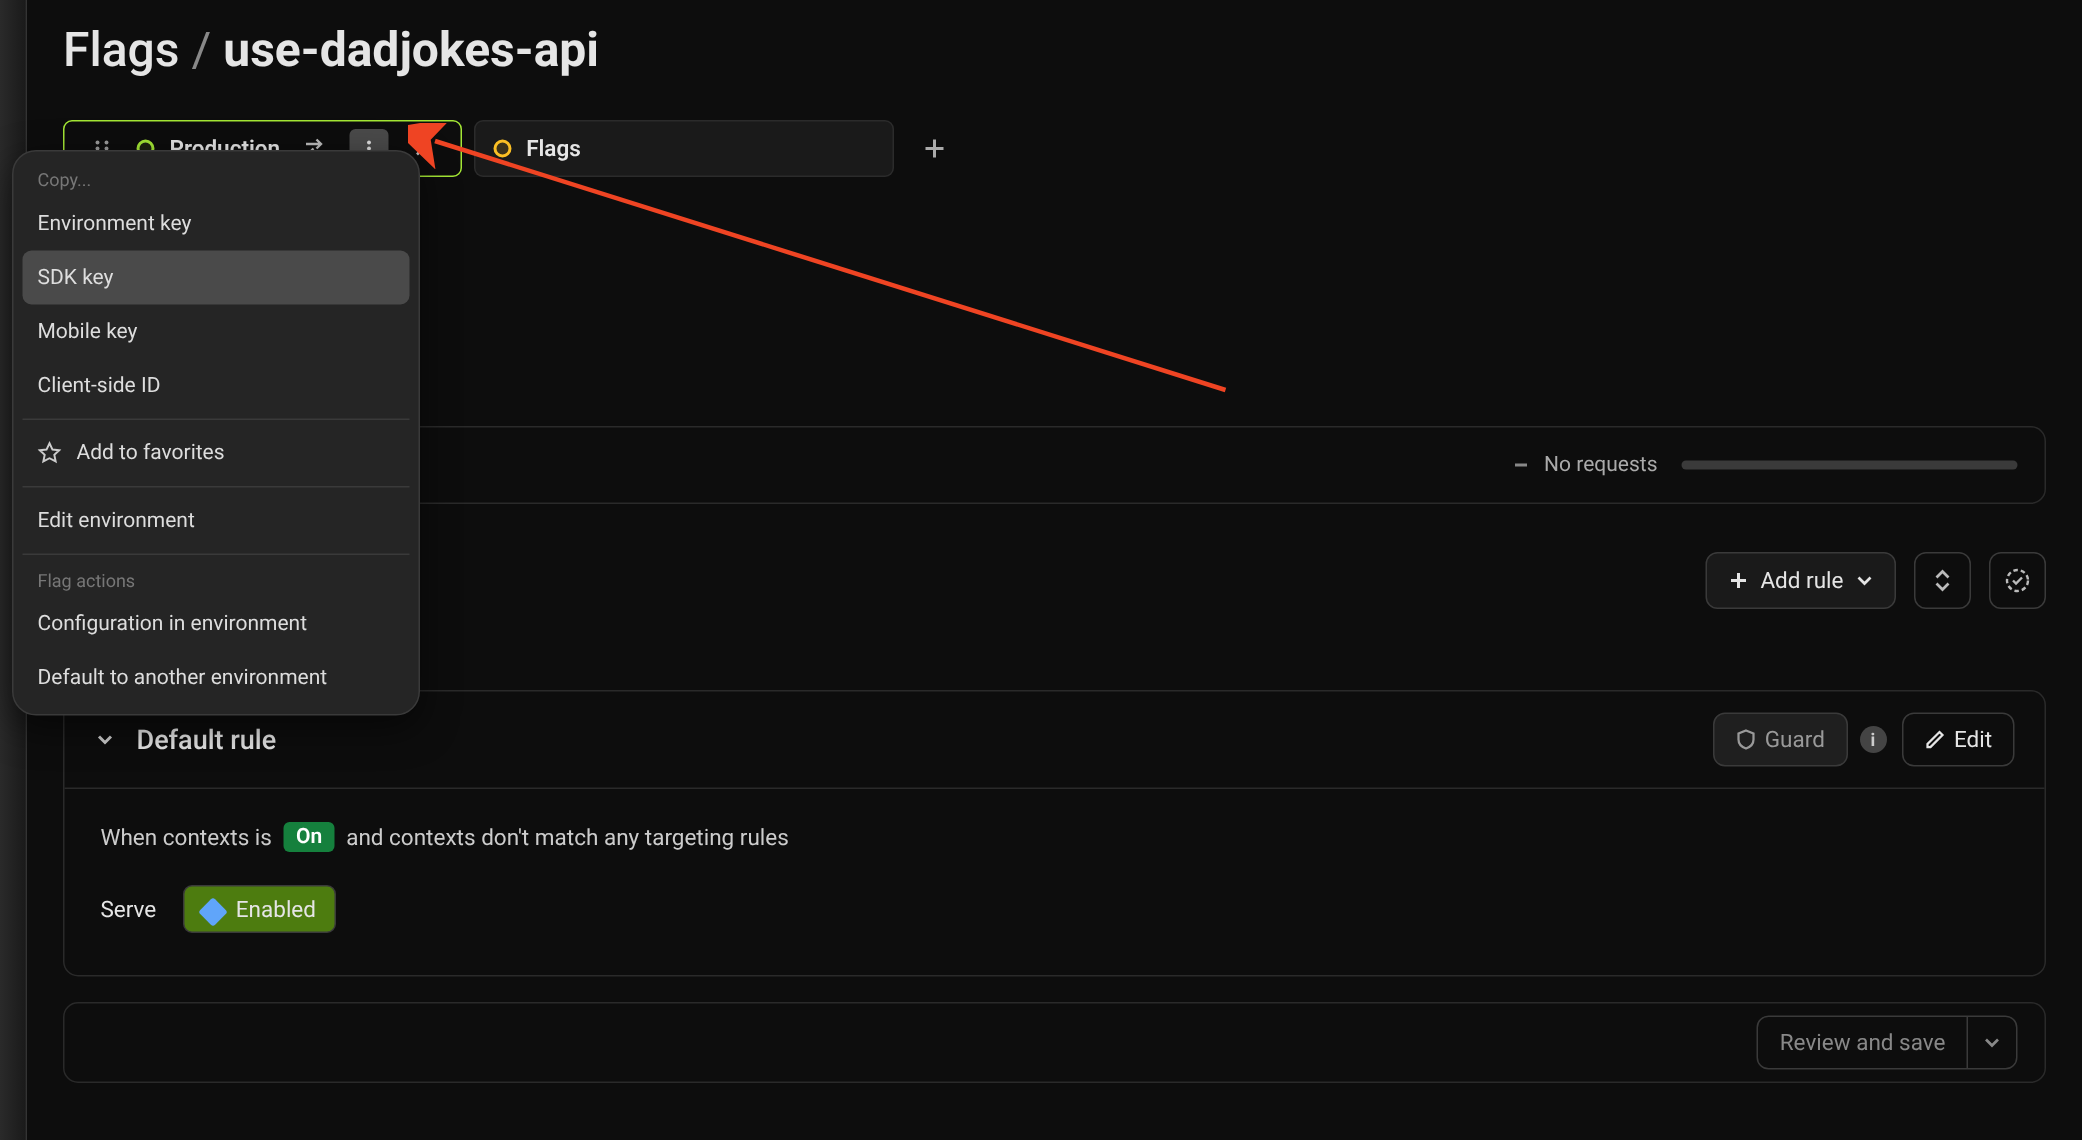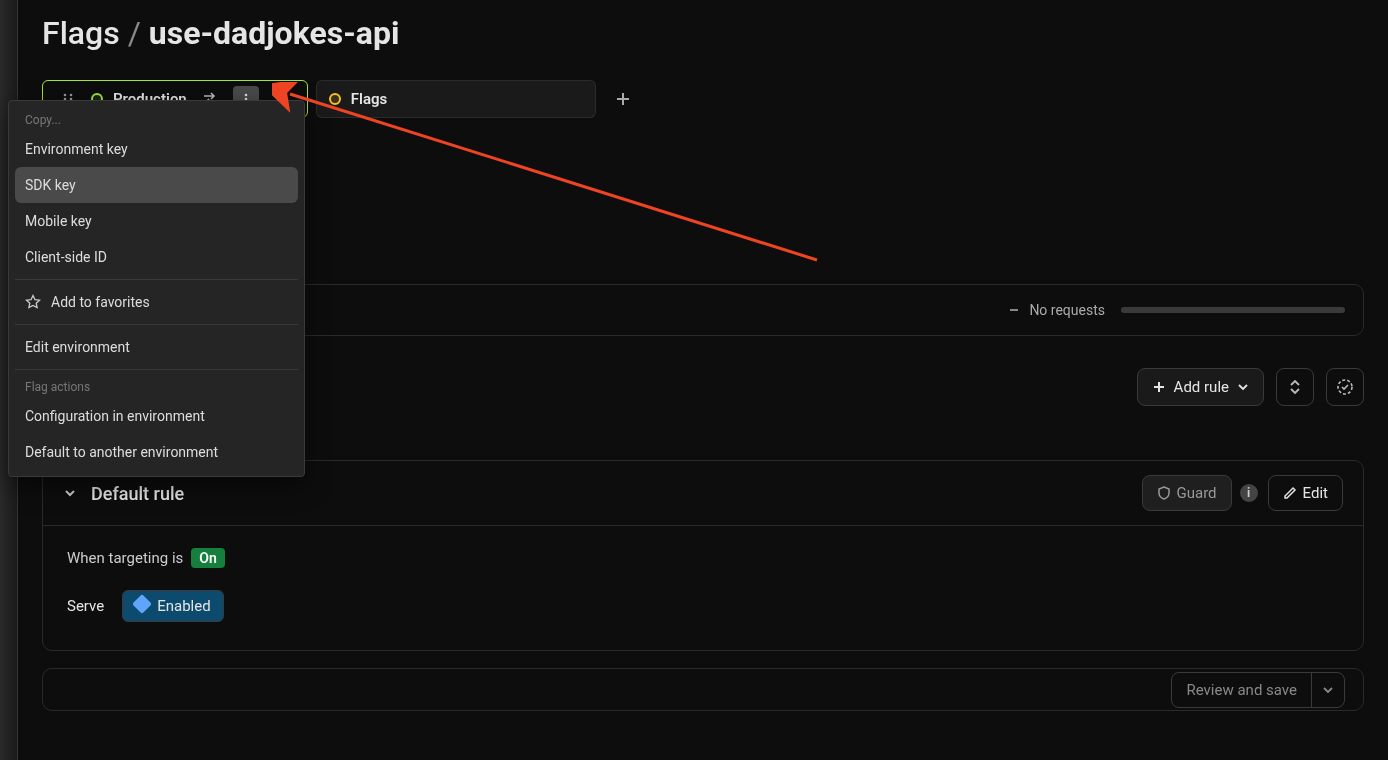--- a/index.html
+++ b/index.html
@@ -111,24 +111,24 @@
       color: #999;
       cursor: pointer;
       margin-left: 2px;
     }
     
     
     .dropdown {
       position: absolute;
       left: 8px;
       top: 100px;
-      width: 297px;
+      width: 272px;
       background: #252525;
       border: 1px solid #3a3a3a;
-      border-radius: 4px;
+      border-radius: 16px;
       padding: 6px;
       z-index: 100;
       box-shadow: 0 8px 24px rgba(0,0,0,0.5);
     }
     .dropdown-section-label {
       font-size: 12px;
       color: #777;
       padding: 6px 10px 4px;
     }
     .dropdown-item {
@@ -290,42 +290,42 @@
     }
     .serve-row {
       margin-top: 22px;
       display: flex;
       align-items: center;
       gap: 18px;
       font-size: 15px;
     }
     .serve-chip {
       display: flex;
-      align-items: flex-start;
+      align-items: flex-end;
       gap: 8px;
       padding: 6px 12px;
       border: 1px solid #3a3a3a;
       border-radius: 6px;
-      background: #0c4a6e;
+      background: #4d7c0f;
     }
     .diamond {
       width: 14px;
       height: 14px;
       background: #60a5fa;
       transform: rotate(45deg);
       border-radius: 2px;
     }
     
     
     .review-bar {
       position: absolute;
       left: 42px;
       right: 24px;
       top: 668px;
-      height: 43px;
+      height: 54px;
       border: 1px solid #2a2a2a;
       border-radius: 10px;
       display: flex;
       justify-content: flex-end;
       align-items: center;
       padding-right: 18px;
     }
     .review-btn-group {
       display: flex;
       border: 1px solid #3a3a3a;
@@ -493,22 +493,23 @@
       <div class="pill-btn">
         <svg width="14" height="14" viewBox="0 0 14 14" fill="none" stroke="#e5e5e5" stroke-width="1.5">
             <path d="M10 2l2 2-8 8H2v-2z"></path>
           </svg>
         <span>Edit</span>
       </div>
     </div>
   </div>
   <div class="rule-body">
     <div class="rule-sentence">
-      <span>When targeting is</span>
+      <span>When contexts is</span>
       <span class="on-badge">On</span>
+      <span>and contexts don't match any targeting rules</span>
     </div>
     <div class="serve-row">
       <span>Serve</span>
       <div class="serve-chip">
         <span class="diamond"></span>
         <span>Enabled</span>
       </div>
     </div>
   </div>
 </div>

